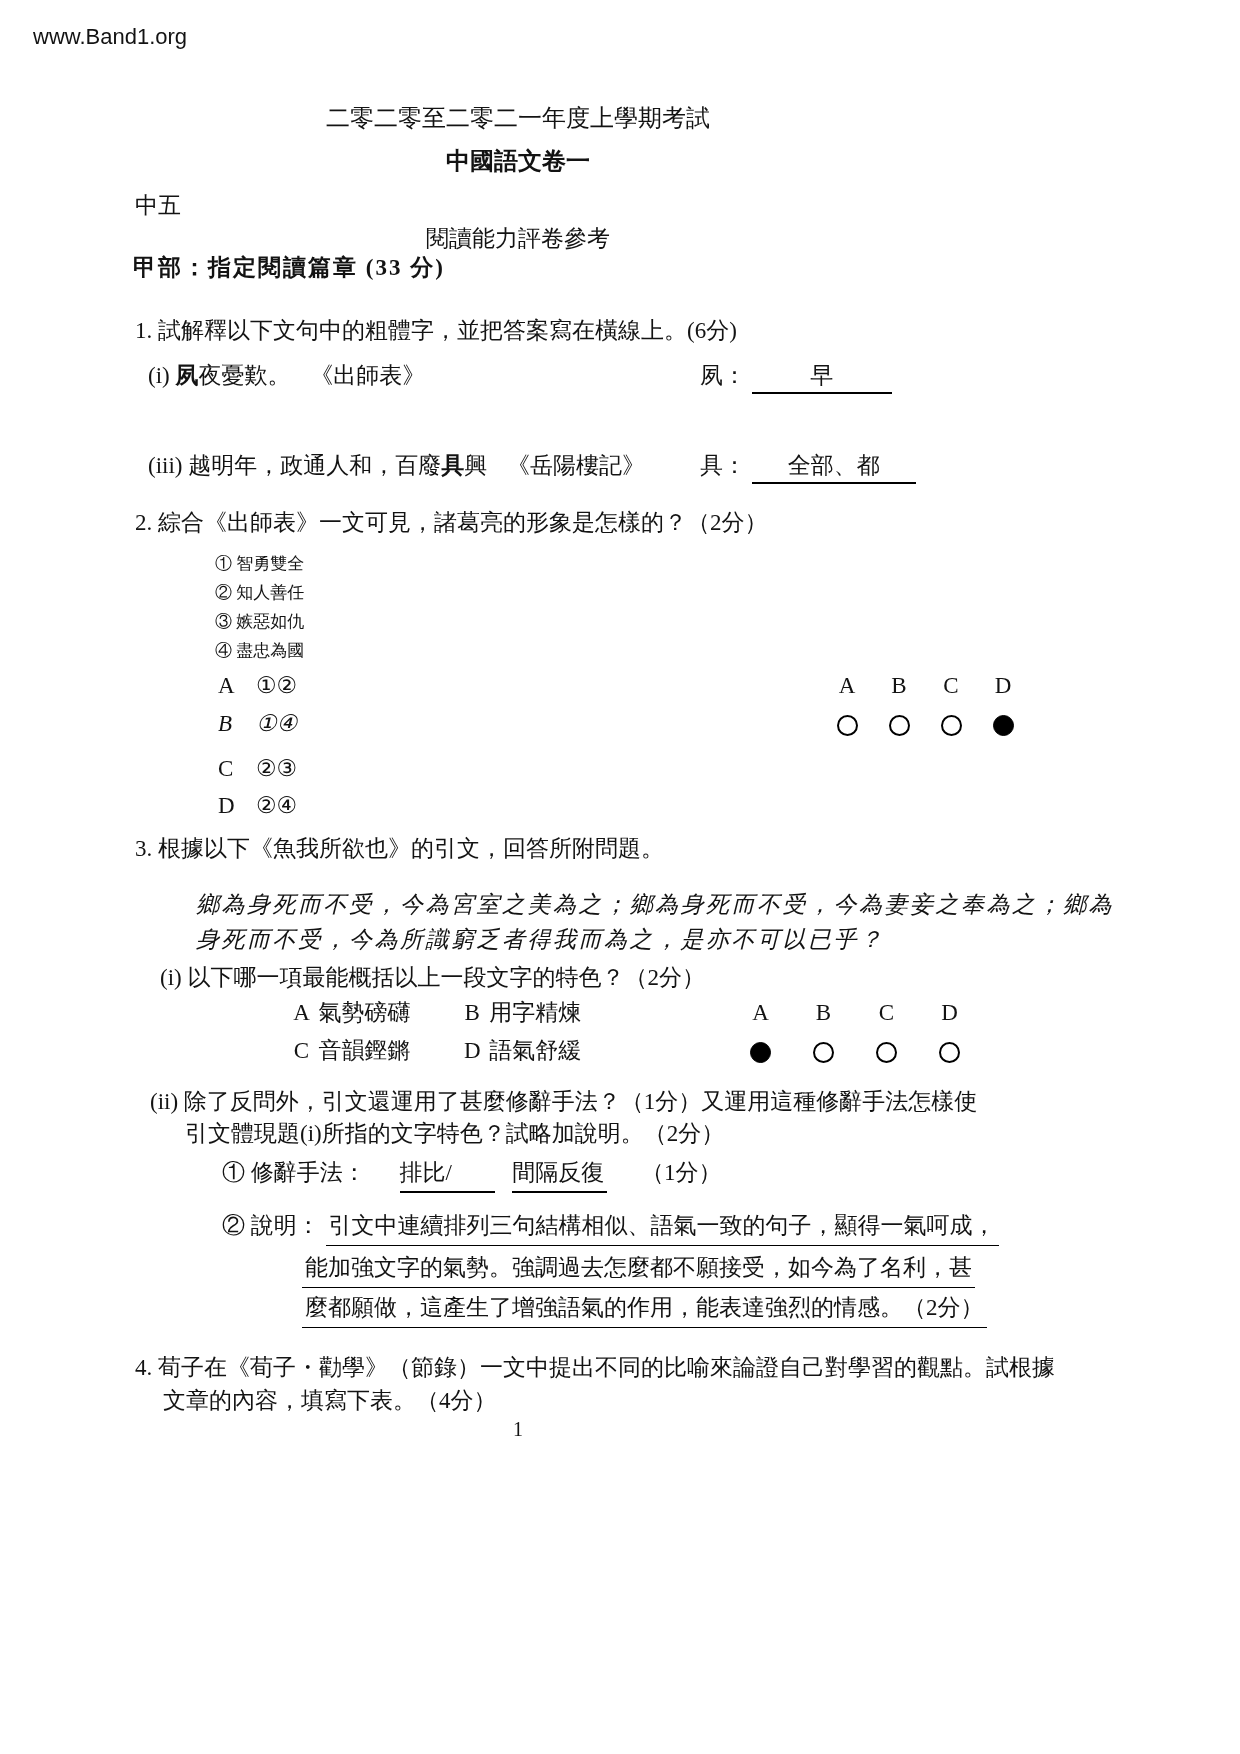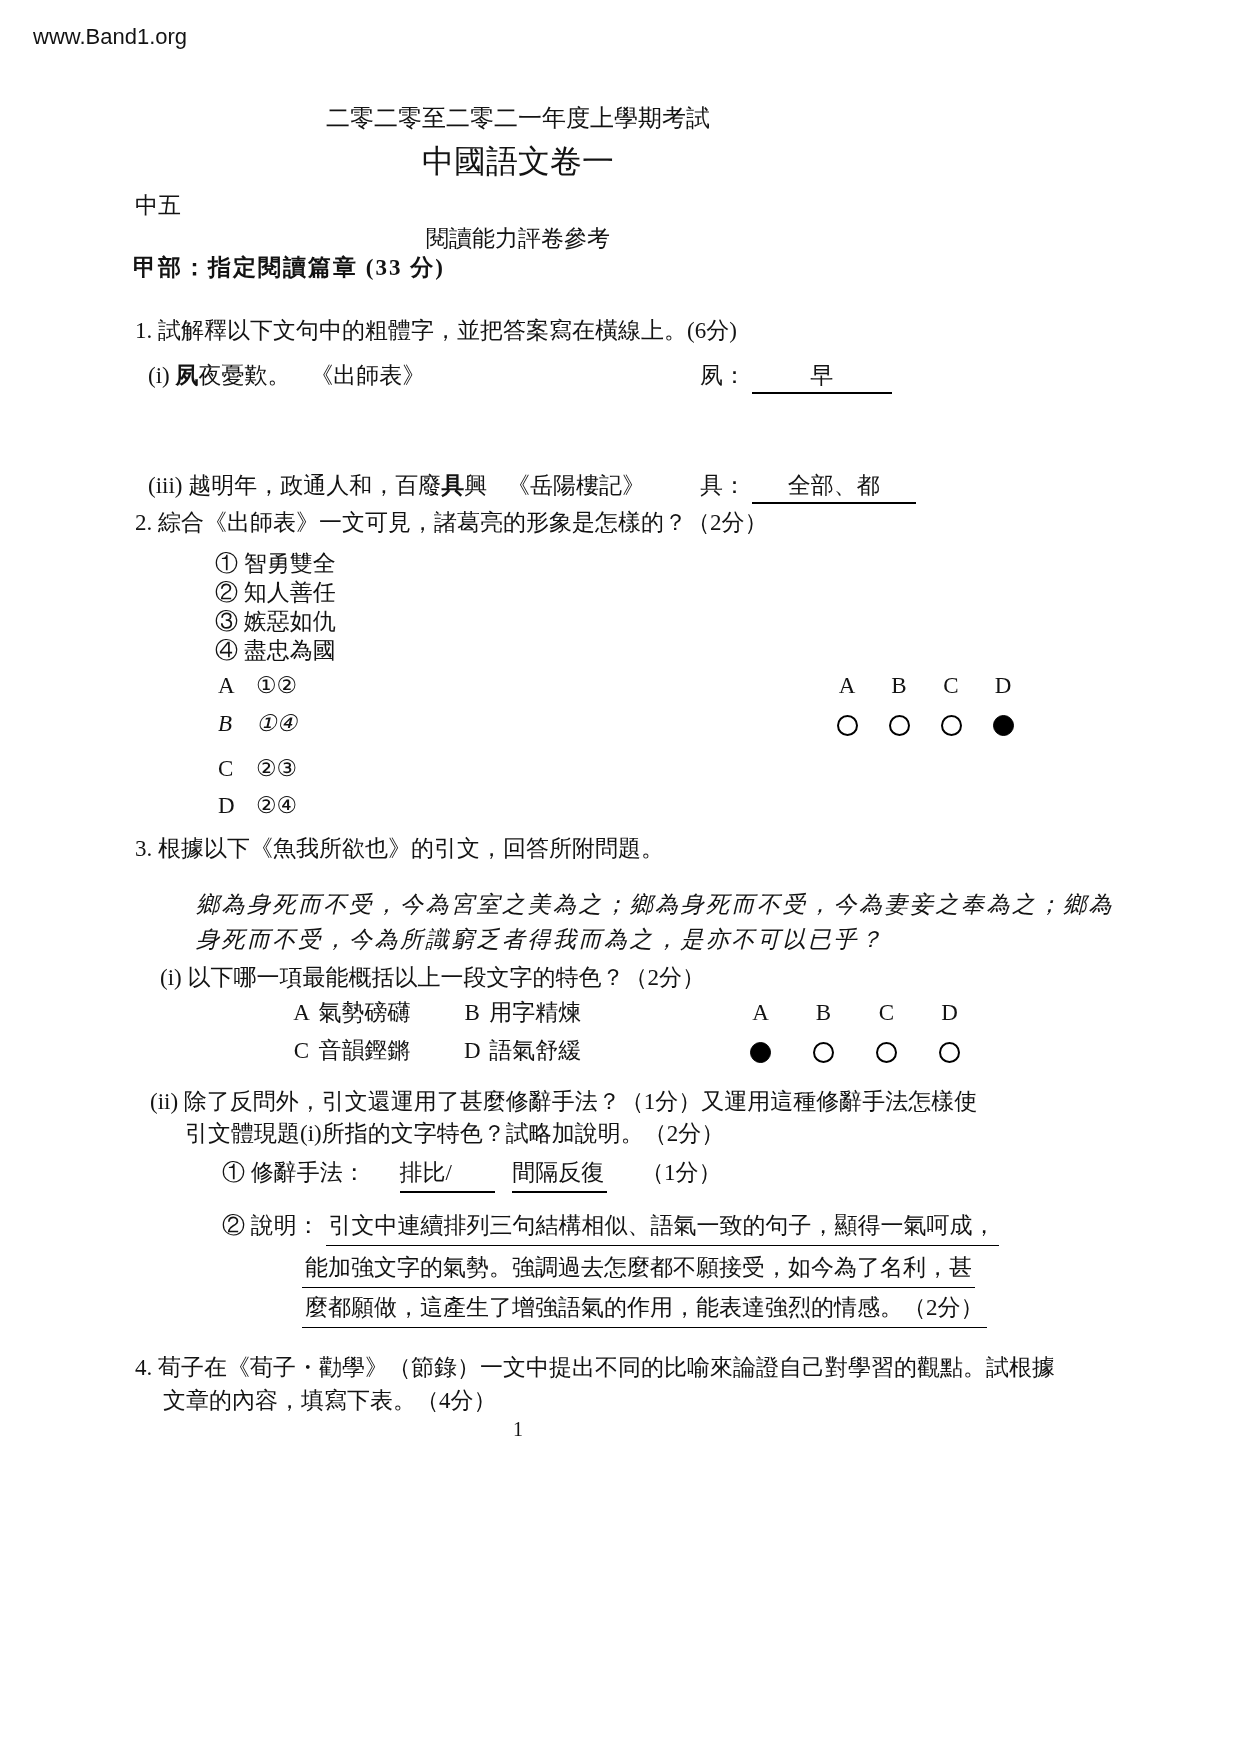--- a/index.html
+++ b/index.html
@@ -11,21 +11,21 @@
   .c{left:0;width:1036px;text-align:center;}
   .sans{font-family:"Liberation Sans","DejaVu Sans",sans-serif;}
   .bold{font-weight:bold;}
   .kai{font-weight:bold;letter-spacing:2px;}
   .quote{font-style:italic;letter-spacing:2.5px;margin-left:28px;}
   .row{left:135px;width:970px;position:absolute;}
   .q1-ans{position:absolute;left:565px;top:0;}
   .blank{display:inline-block;text-align:center;border-bottom:2px solid #000;padding:0 6px 2px 6px;}
   .w1{min-width:128px;} .w2{min-width:140px;} .w3{min-width:152px;}
   .src{margin-left:14px;}
-  .trait{line-height:29px;font-size:23px;}
+  .trait{line-height:29px;font-size:17px;}
   .optrow{padding-left:83px;}
   .optletter{display:inline-block;width:38px;}
   .ansgrid{position:absolute;top:0;display:flex;}
   .g2{left:686px;} .g3{left:594px;}
   .cell52{width:52px;text-align:center;}
   .cell63{width:63px;text-align:center;}
   .radio{display:inline-block;width:17px;height:17px;border:2px solid #000;border-radius:50%;background:#fff;vertical-align:middle;}
   .radio.filled{background:#000;width:19px;height:19px;border-width:1px;}
   .q3optrow{padding-left:130px;}
   .q3col{display:inline-block;width:165px;text-align:center;}
@@ -38,41 +38,41 @@
   .pl167{padding-left:167px;}
 </style>
 </head>
 <body>
 
 <div class="page">
 
   <div class="abs sans" style="top:24px;left:33px;font-size:22px;">www.Band1.org</div>
 
   <div class="abs c t" style="top:104px;font-size:24px;">二零二零至二零二一年度上學期考試</div>
-  <div class="abs c t" style="top:147px;font-size:32px;">中國語文卷一</div>
+  <div class="abs c t" style="top:147px;font-size:24px;font-weight:bold;">中國語文卷一</div>
   <div class="abs t" style="top:192px;left:135px;">中五</div>
   <div class="abs c t" style="top:225px;">閱讀能力評卷參考</div>
   <div class="abs t kai" style="top:254px;left:133px;">甲部：指定閱讀篇章 (33 分)</div>
 
   <div class="abs t row" style="top:317px;">1. 試解釋以下文句中的粗體字，並把答案寫在橫線上。(6分)</div>
 
   <div class="abs t row" style="top:362px;">
     <span style="padding-left:13px;">(i)</span>
     <span>
       <span></span><span class="bold">夙</span><span>夜憂歎。</span>
     </span>
     <span class="src">《出師表》</span>
     <span class="q1-ans">
       <span>夙：</span>
       <span class="blank w1"><span>早</span></span>
     </span>
   </div>
 
 
-  <div class="abs t row" style="top:472px;">
+  <div class="abs t row" style="top:452px;">
     <span style="padding-left:13px;">(iii)</span>
     <span>
       <span>越明年，政通人和，百廢</span><span class="bold">具</span><span>興</span>
     </span>
     <span class="src">《岳陽樓記》</span>
     <span class="q1-ans">
       <span>具：</span>
       <span class="blank w3"><span>全部、都</span></span>
     </span>
   </div>

